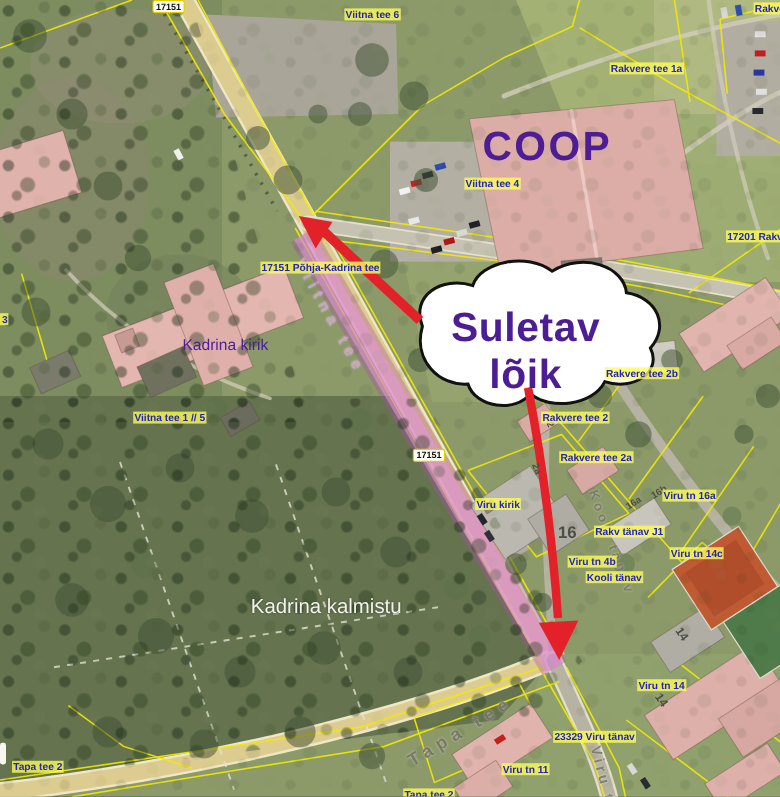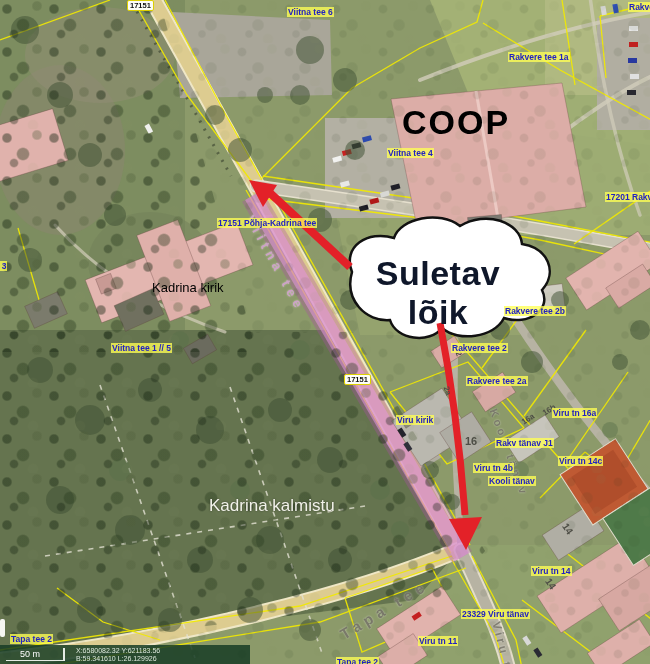--- a/index.html
+++ b/index.html
@@ -18,29 +18,29 @@
       radial-gradient(circle at 7px 9px, rgba(25,40,20,.38) 4px, transparent 5.5px),
       radial-gradient(circle at 23px 25px, rgba(40,58,30,.34) 5.5px, transparent 7px),
       radial-gradient(circle at 37px 6px, rgba(70,85,52,.28) 4px, transparent 5.5px),
       radial-gradient(circle at 14px 34px, rgba(20,34,16,.30) 3.5px, transparent 5px);}
   #tex-topleft{clip-path:polygon(0 0,23% 0,37% 53%,0 53%);}
   #tex-cemetery{clip-path:polygon(0 50%,51% 50%,70% 83%,64% 90%,0 98%);}
   .lbl{position:absolute;font-size:8.5px;font-weight:700;line-height:10px;
     color:#2222c0;background:rgba(255,255,85,.78);padding:0 1px;white-space:nowrap;z-index:40;}
   .marker{position:absolute;font-size:7.5px;font-weight:700;line-height:9px;color:#111;
     background:#fdfdf6;border:1px solid #ddd000;border-radius:2px;padding:0 2px;white-space:nowrap;z-index:40;}
-  .blacklbl{position:absolute;color:#000000;white-space:nowrap;z-index:40;}
+  .blacklbl{position:absolute;color:#4c1d95;white-space:nowrap;z-index:40;}
   .whitelbl{position:absolute;color:#f2f2ea;white-space:nowrap;z-index:40;
     text-shadow:0 0 2px rgba(0,0,0,.45);}
   .parcelnum{position:absolute;font-size:8px;font-weight:700;color:#4e4e46;
     white-space:nowrap;z-index:39;transform-origin:0 0;}
   .roadname{position:absolute;font-weight:700;white-space:nowrap;z-index:38;
     transform-origin:0 0;text-shadow:0 0 2px rgba(255,255,255,.55);}
   #callout-text{position:absolute;left:342px;top:254px;width:192px;text-align:center;
-    font-size:34px;font-weight:700;color:#0f172a;z-index:50;letter-spacing:.5px;}
+    font-size:34px;font-weight:700;color:#4c1d95;z-index:50;letter-spacing:.5px;}
   #scale-bar{position:absolute;left:0;top:645px;width:250px;height:19px;
     background:rgba(22,60,36,.85);z-index:60;color:#fff;}
   #scale-bar .dist{position:absolute;left:20px;top:4px;font-size:9px;}
   #scale-bar .line{position:absolute;left:6px;top:15px;width:57px;height:1px;background:#e5ece5;}
   #scale-bar .tick{position:absolute;left:63px;top:3px;width:2px;height:13px;background:#e5ece5;}
   #scale-bar .coords{position:absolute;left:76px;top:2px;font-size:7px;line-height:8px;color:#dce8dc;}
   #edge-chip{position:absolute;left:0;top:619px;width:5px;height:18px;background:#f6f6f2;
     border-radius:2px;z-index:60;}
 </style>
 </head>
@@ -299,39 +299,30 @@
   <div class="lbl" style="left:531px;top:566px">Viru tn 14</div>
   <div class="lbl" style="left:461px;top:609px">23329 Viru tänav</div>
   <div class="lbl" style="left:418px;top:636px">Viru tn 11</div>
   <div class="lbl" style="left:10px;top:634px">Tapa tee 2</div>
   <div class="lbl" style="left:336px;top:657px">Tapa tee 2</div>
 
   <div class="blacklbl" style="left:402px;top:103px;font-size:34px;font-weight:700;letter-spacing:2px">COOP</div>
   <div class="blacklbl" style="left:152px;top:280px;font-size:13px">Kadrina kirik</div>
   <div class="whitelbl" style="left:209px;top:496px;font-size:17px">Kadrina kalmistu</div>
 
-  <div class="parcelnum" style="left:465px;top:435px;font-size:11px">16</div>
+  <div class="parcelnum" style="left:465px;top:435px;font-size:14px">16</div>
   <div class="parcelnum" style="left:520px;top:419px;transform:rotate(-33deg)">16a</div>
   <div class="parcelnum" style="left:541px;top:410px;transform:rotate(-33deg)">16b</div>
   <div class="parcelnum" style="left:569px;top:521px;font-size:10px;transform:rotate(55deg)">14</div>
   <div class="parcelnum" style="left:552px;top:576px;font-size:10px;transform:rotate(55deg)">14</div>
   <div class="parcelnum" style="left:462px;top:350px;transform:rotate(70deg)">2</div>
   <div class="parcelnum" style="left:450px;top:385px;transform:rotate(70deg)">2a</div>
 
   <div class="roadname" style="left:256px;top:213px;transform:rotate(61deg);font-size:13px;letter-spacing:5px;color:rgba(205,160,200,.95)">Viitna tee</div>
   <div class="roadname" style="left:337px;top:628px;transform:rotate(-31deg);font-size:15px;letter-spacing:5px;color:rgba(110,108,95,.85)">Tapa tee</div>
   <div class="roadname" style="left:499px;top:407px;transform:rotate(70deg);font-size:11px;letter-spacing:3px;color:rgba(110,108,95,.8)">Kooli tänav</div>
   <div class="roadname" style="left:503px;top:620px;transform:rotate(76deg);font-size:12px;letter-spacing:3px;color:rgba(110,108,95,.8)">Viru tänav</div>
 
   <div id="callout-text">Suletav lõik</div>
 
   <div id="edge-chip"></div>
-  <div id="scale-bar">
-    <div class="line"></div>
-    <div class="tick"></div>
-    <span class="dist">50 m</span>
-    <div class="coords">
-      <div>X:6580082.32 Y:621183.56</div>
-      <div>B:59.341610 L:26.129926</div>
-    </div>
-  </div>
 
 </div>
 
 </body></html>

